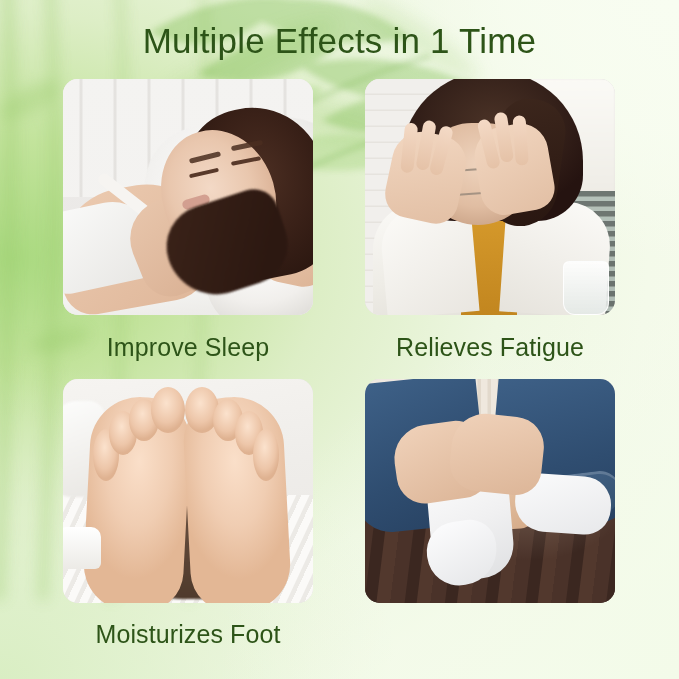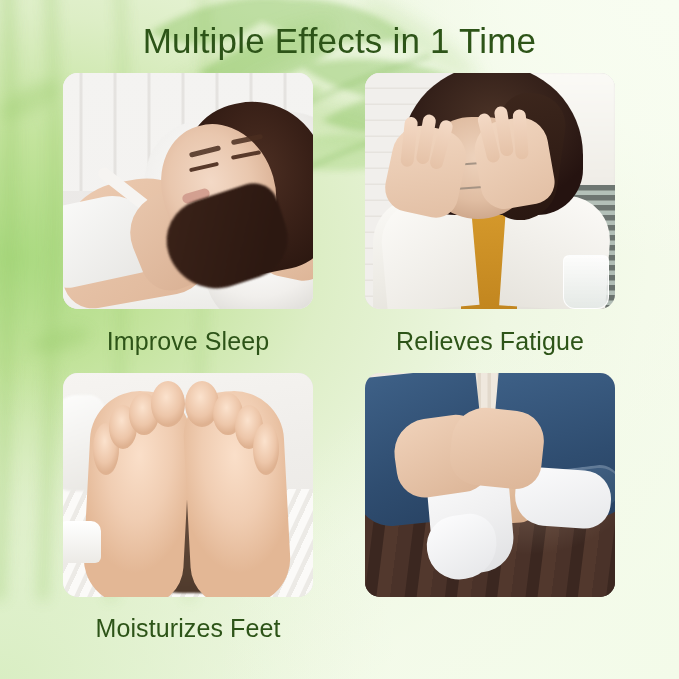--- a/index.html
+++ b/index.html
@@ -77,21 +77,21 @@
     letter-spacing: 0.2px;
     color: #2d5418;
     font-weight: 400;
     white-space: nowrap;
   }
 
   
   .grid {
     position: absolute;
     left: 63px;
-    top: 73px;
+    top: 79px;
     width: 553px;
     height: 585px;
     display: grid;
     grid-template-columns: 250px 250px;
     grid-template-rows: 236px 64px 224px 61px;
     column-gap: 52px;
     row-gap: 0;
   }
   .cell-img { position: relative; }
   .thumb {
@@ -545,16 +545,16 @@
           <div class="ankle"></div>
           <div class="sock-b"></div>
           <div class="sock-a"></div>
           <div class="sock-toe"></div>
           <div class="arm a1"></div>
           <div class="arm a2"></div>
         </div>
       </div>
     </div>
 
-    <div class="caption">Moisturizes Feet</div>
+    <div class="caption">Moisturizes Foot</div>
 
   </div>
 </div>
 
 </body></html>

